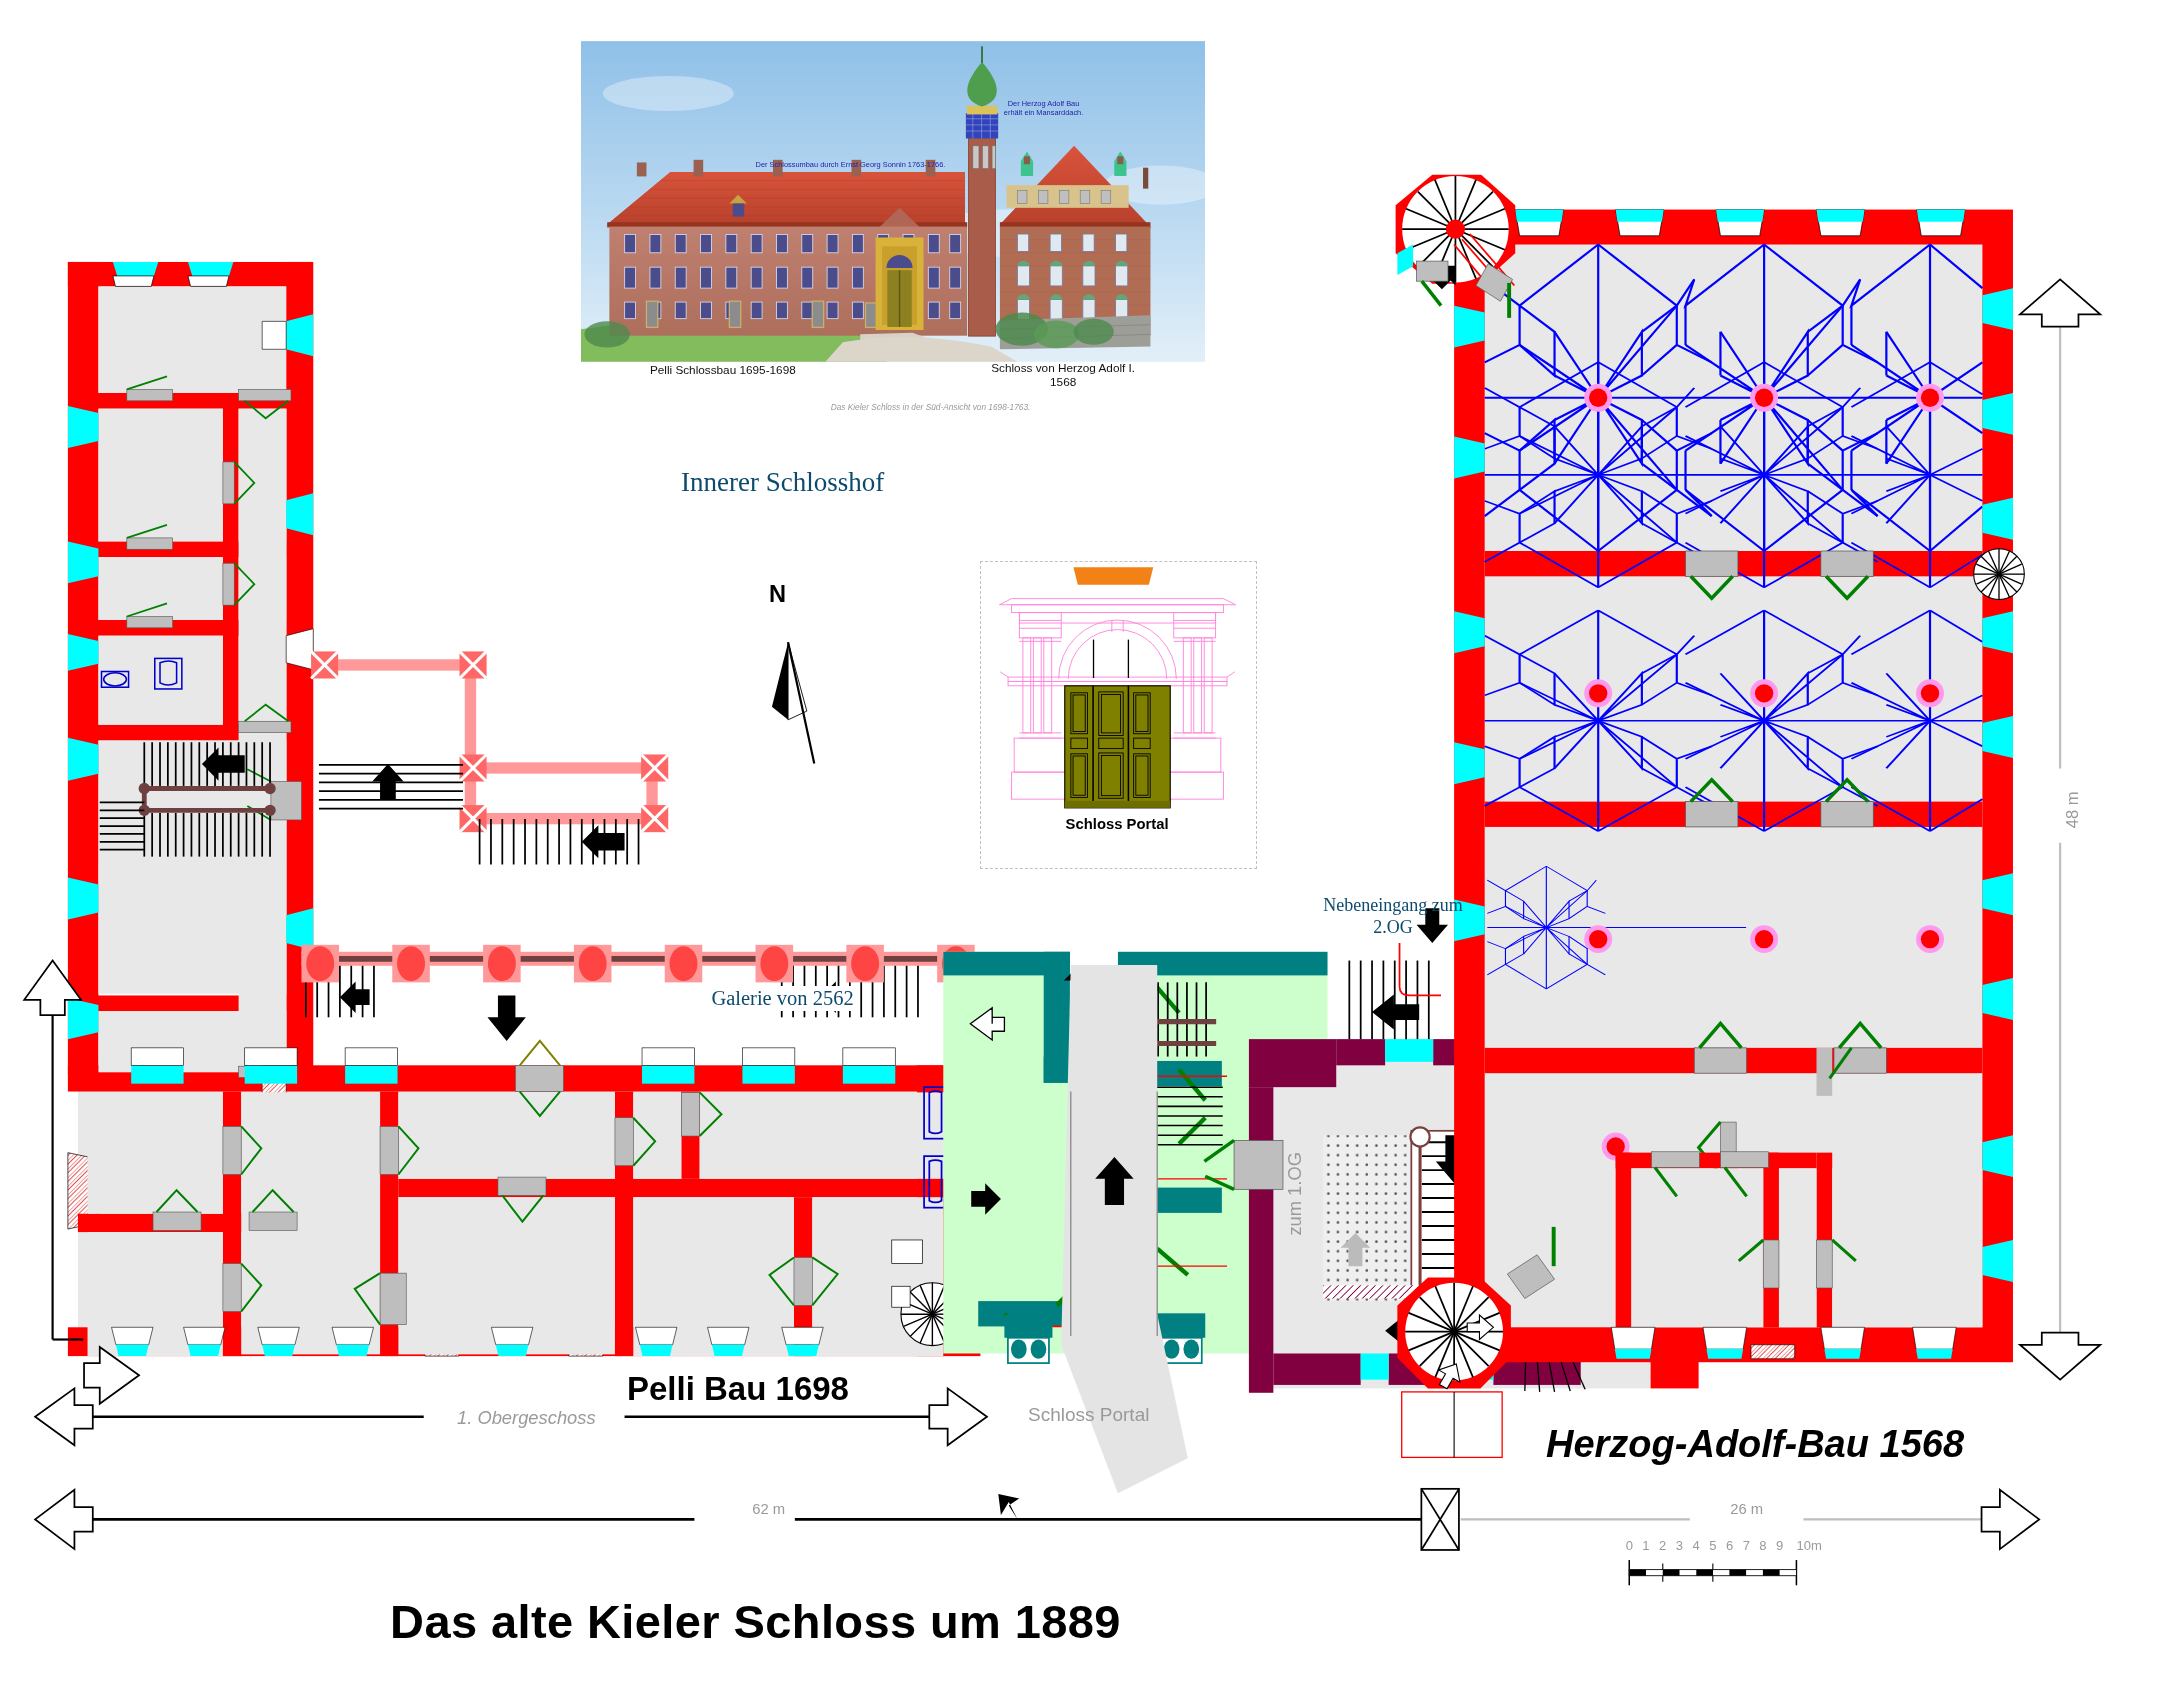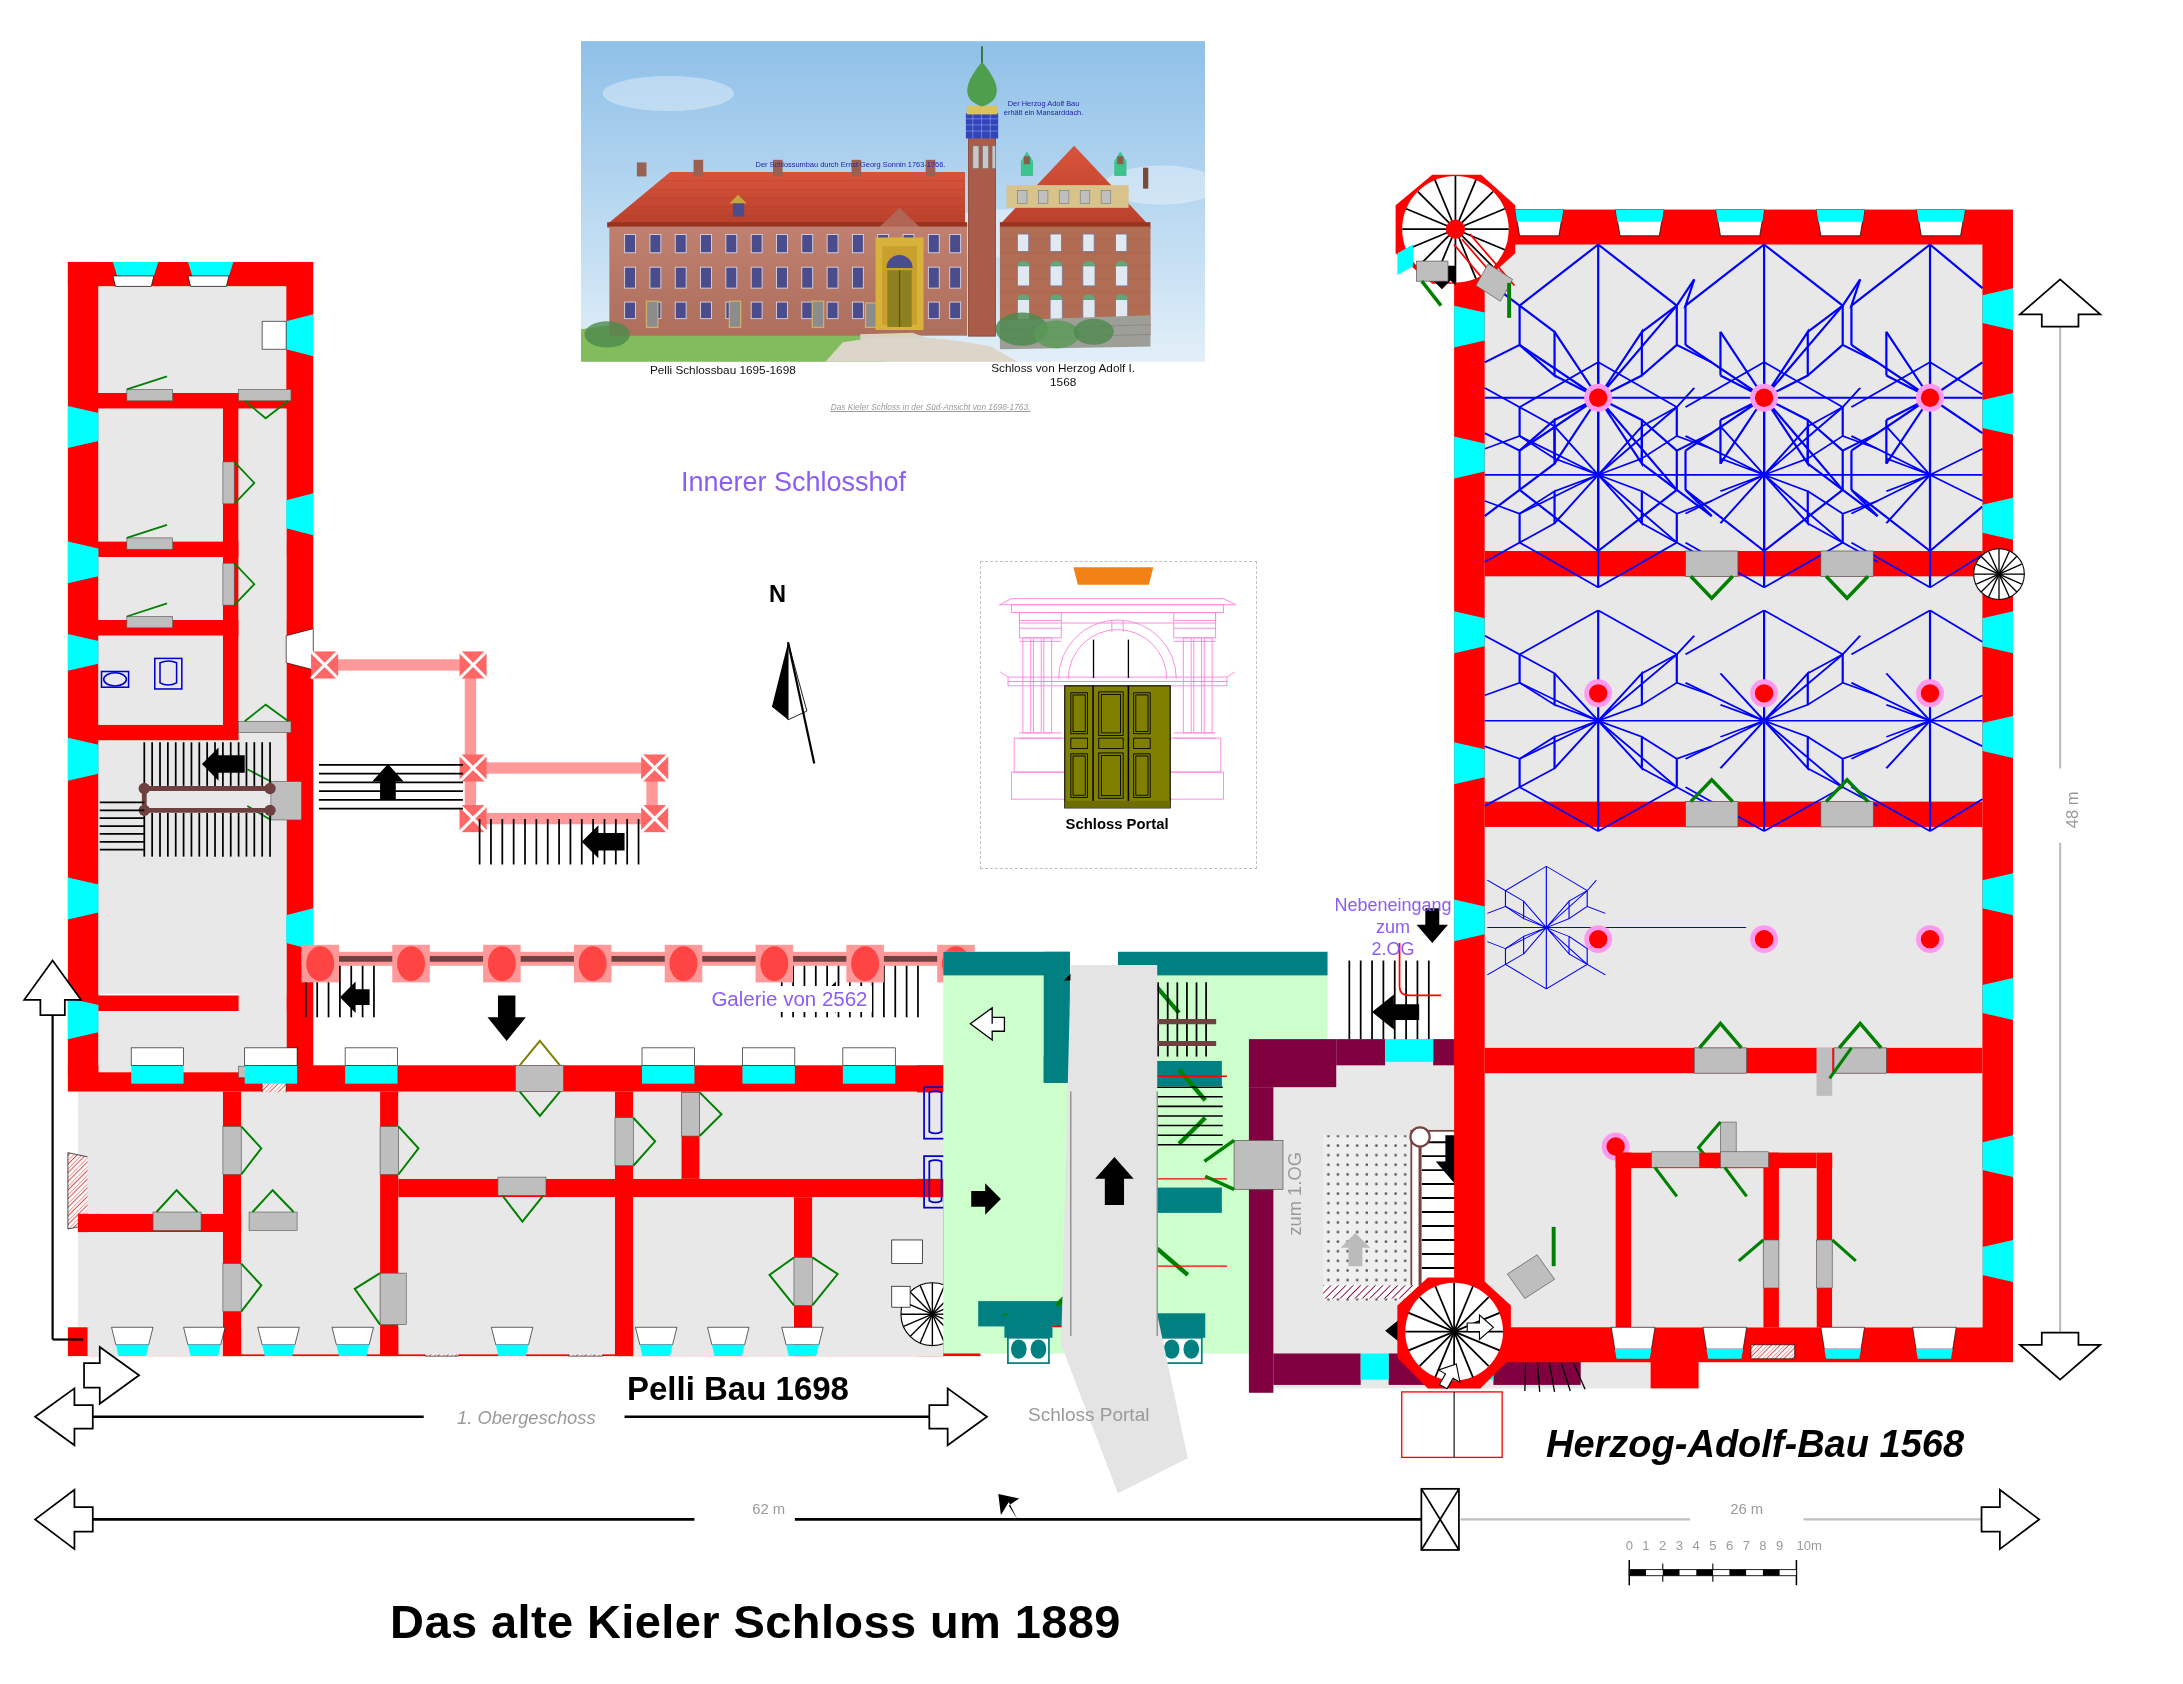--- a/index.html
+++ b/index.html
@@ -2,23 +2,23 @@
 <html style="font-size:7px"><head>
 <meta charset="utf-8">
 <title>Das alte Kieler Schloss um 1889</title>
 <style>
   html,body{margin:0;padding:0;background:#ffffff;}
   body{font-family:"Liberation Sans",sans-serif;}
   #page{position:relative;width:2197px;height:1684px;background:#ffffff;overflow:hidden;}
   .abs{position:absolute;}
   svg{display:block;}
   .ttl{font-family:"Liberation Sans",sans-serif;font-weight:bold;color:#000;}
-  .lbl{font-family:Liberation Sans, sans-serif;color:#8b5cf6;}
+  .lbl{font-family:Liberation Serif, serif;color:#0c4a6e;}
   .gry{color:#9a9a9a;}
-  .ital{font-style:italic;text-decoration:underline;}
+  .ital{font-style:italic;}
   .nosel{user-select:none;}
 </style>
 </head>
 <body>
 
 <div id="page">
 
   <div class="abs" style="left:581px;top:41px;width:624px;height:345px;">
     <svg width="624" height="345" viewBox="0 0 1430 790">
       <defs>

